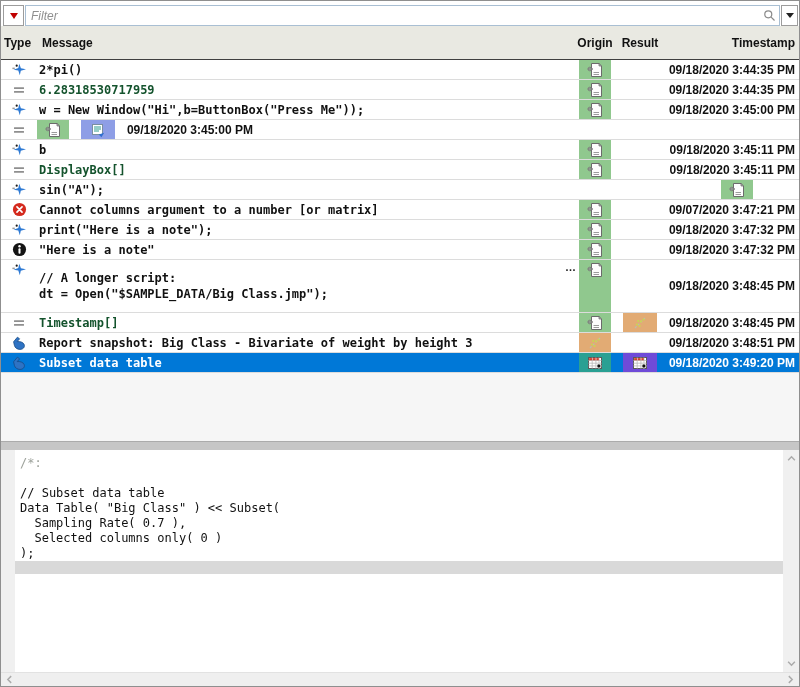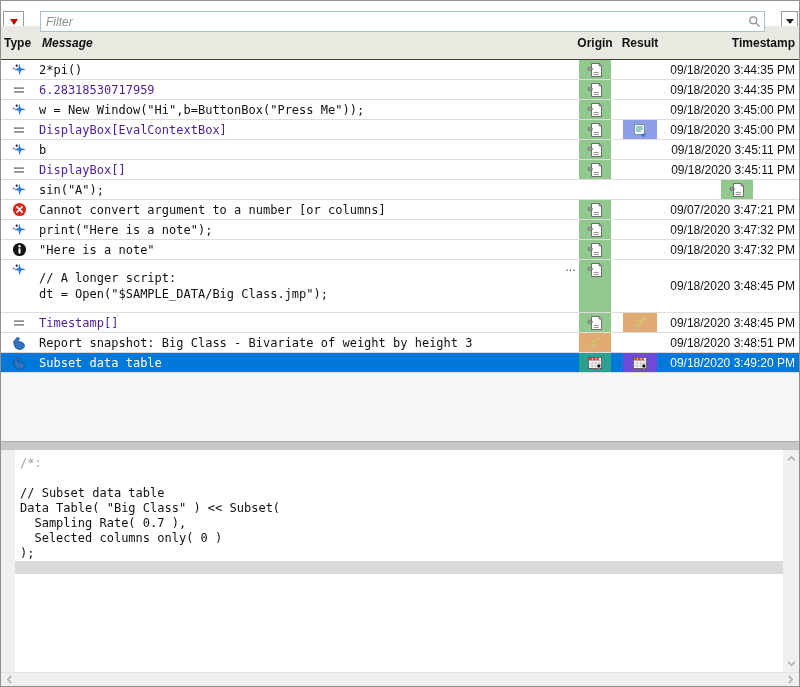--- a/index.html
+++ b/index.html
@@ -1,49 +1,49 @@
 <!DOCTYPE html>
 <html><head>
 <meta charset="utf-8">
 <style>
   html,body{margin:0;padding:0;background:#d0d0d0;}
   .app{width:800px;height:687px;box-sizing:border-box;border:1px solid #8f8f8f;background:#fff;
        display:flex;flex-direction:column;overflow:hidden;
        font-family:"Liberation Sans",sans-serif;font-size:12px;color:#111;}
 
   
-  .filterbar{height:25px;flex:none;display:flex;align-items:center;padding:18px 1px 2px 2px;gap:16px;background:#fff;box-sizing:border-box;}
+  .filterbar{height:25px;flex:none;display:flex;align-items:flex-start;padding:4px 1px 2px 2px;gap:1px;background:#fff;box-sizing:border-box;}
   .fbtn{width:19px;height:19px;flex:none;border:1px solid #9c9c9c;background:#fff;display:flex;align-items:center;justify-content:center;cursor:pointer;}
   .tri-red{width:0;height:0;border-left:4px solid transparent;border-right:4px solid transparent;border-top:6px solid #c00000;}
   .field{flex:1;height:21px;border:1px solid #a9bfd3;display:flex;align-items:center;position:relative;background:#fff;box-sizing:border-box;}
   .field input{border:0;outline:0;flex:1;font-family:"Liberation Sans",sans-serif;font-size:12px;padding:0 20px 0 5px;height:100%;background:transparent;}
   .field input::placeholder{font-style:italic;color:#8f8f8f;}
   .search-ic{position:absolute;right:3px;top:3px;line-height:0;}
   .ddbtn{width:17px;height:21px;flex:none;border:1px solid #9c9c9c;background:#fff;display:flex;align-items:center;justify-content:center;cursor:pointer;box-sizing:border-box;}
   .tri-blk{width:0;height:0;border-left:4px solid transparent;border-right:4px solid transparent;border-top:5px solid #222;}
 
   
   .c-type{width:36px;flex:none;display:flex;align-items:center;justify-content:center;}
   .c-msg{flex:1;min-width:0;display:flex;flex-direction:column;justify-content:center;position:relative;padding-left:2px;box-sizing:border-box;overflow:hidden;}
   .c-origin{width:32px;margin-right:12px;flex:none;display:flex;align-items:center;justify-content:center;}
   .c-result{width:34px;flex:none;display:flex;align-items:center;justify-content:center;}
   .c-ts{width:142px;flex:none;display:flex;align-items:center;justify-content:flex-end;padding-right:4px;box-sizing:border-box;font-family:"Liberation Sans",sans-serif;}
 
   
   .hdr{height:34px;flex:none;display:flex;align-items:stretch;background:#e9e9e2;border-bottom:1px solid #3f3f3f;font-weight:bold;box-sizing:border-box;}
   .hdr .c-type{justify-content:flex-start;padding-left:3px;}
-  .hdr .c-msg{justify-content:center;font-style:italic;}
-
-  
-  .rows{flex:none;}
+  .hdr .c-msg{justify-content:center;}
+
+  
+  .rows{flex:none;font-weight:bold;}
   .row{display:flex;height:20px;box-sizing:border-box;border-bottom:1px solid #dcdcdc;background:#fff;
        font-family:"DejaVu Sans Mono","Liberation Mono",monospace;font-size:12px;align-items:stretch;cursor:default;}
   .row.multi{height:53px;}
   .row.multi .c-type,.row.multi .c-origin{align-items:flex-start;padding-top:2px;}
-  .row.gray .c-msg{color:#4c1d95;}
+  .row.gray .c-msg{color:#14532d;}
   .row.selected{color:#fff;}
   .line{line-height:16px;white-space:pre;}
   .ellipsis{position:absolute;top:1px;right:3px;font-family:"Liberation Sans",sans-serif;font-size:11px;color:#222;line-height:12px;}
   .icon{line-height:0;}
 
   
   .emptyarea{flex:1;background:#f6f6f6;}
   .splitter{height:8px;flex:none;background:#c6c6c6;border-top:1px solid #ababab;cursor:ns-resize;}
 
   
@@ -159,23 +159,20 @@
         <div class="c-result"></div>
         <div class="c-ts">09/18/2020 3:45:00 PM</div>
       </div>
       <div class="row gray">
         <div class="c-type">
           <span class="icon"><svg width="16" height="16" viewBox="0 0 16 16">
               <rect x="3" y="5.2" width="10" height="1.9" rx="0.4" fill="#8f8f8f"></rect>
               <rect x="3" y="8.9" width="10" height="1.9" rx="0.4" fill="#8f8f8f"></rect>
             </svg></span>
         </div>
-        <div class="c-msg">
-          <div class="line">DisplayBox[EvalContextBox]</div>
-        </div>
         <div class="c-origin" style="background: rgb(144, 200, 142);">
           <span class="icon"><svg width="16" height="16" viewBox="0 0 16 16">
               <path d="M4.5 1.5h7.6l2.4 2.4v10.6H4.5z" fill="#fdfdfd" stroke="#6b6b6b"></path>
               <path d="M12.1 1.5v2.4h2.4" fill="none" stroke="#6b6b6b"></path>
               <path d="M6.5 10.5h5.5M6.5 12.5h5.5" stroke="#9c9c9c"></path>
               <rect x="0.8" y="6.2" width="5.2" height="1.6" fill="#8d8d8d"></rect>
               <circle cx="2.8" cy="7" r="1.8" fill="none" stroke="#7d7d7d"></circle>
             </svg></span>
         </div>
         <div class="c-result" style="background: rgb(142, 158, 230);">
@@ -255,21 +252,21 @@
         <div class="c-result"></div>
       </div>
       <div class="row">
         <div class="c-type">
           <span class="icon"><svg width="15" height="15" viewBox="0 0 16 16">
               <circle cx="8" cy="8" r="7" fill="#d42a1e"></circle>
               <path d="M5.3 5.3l5.4 5.4M10.7 5.3l-5.4 5.4" stroke="#fff" stroke-width="1.8" stroke-linecap="round"></path>
             </svg></span>
         </div>
         <div class="c-msg">
-          <div class="line">Cannot convert argument to a number [or columns]</div>
+          <div class="line">Cannot columns argument to a number [or matrix]</div>
         </div>
         <div class="c-origin" style="background: rgb(144, 200, 142);">
           <span class="icon"><svg width="16" height="16" viewBox="0 0 16 16">
               <path d="M4.5 1.5h7.6l2.4 2.4v10.6H4.5z" fill="#fdfdfd" stroke="#6b6b6b"></path>
               <path d="M12.1 1.5v2.4h2.4" fill="none" stroke="#6b6b6b"></path>
               <path d="M6.5 10.5h5.5M6.5 12.5h5.5" stroke="#9c9c9c"></path>
               <rect x="0.8" y="6.2" width="5.2" height="1.6" fill="#8d8d8d"></rect>
               <circle cx="2.8" cy="7" r="1.8" fill="none" stroke="#7d7d7d"></circle>
             </svg></span>
         </div>

